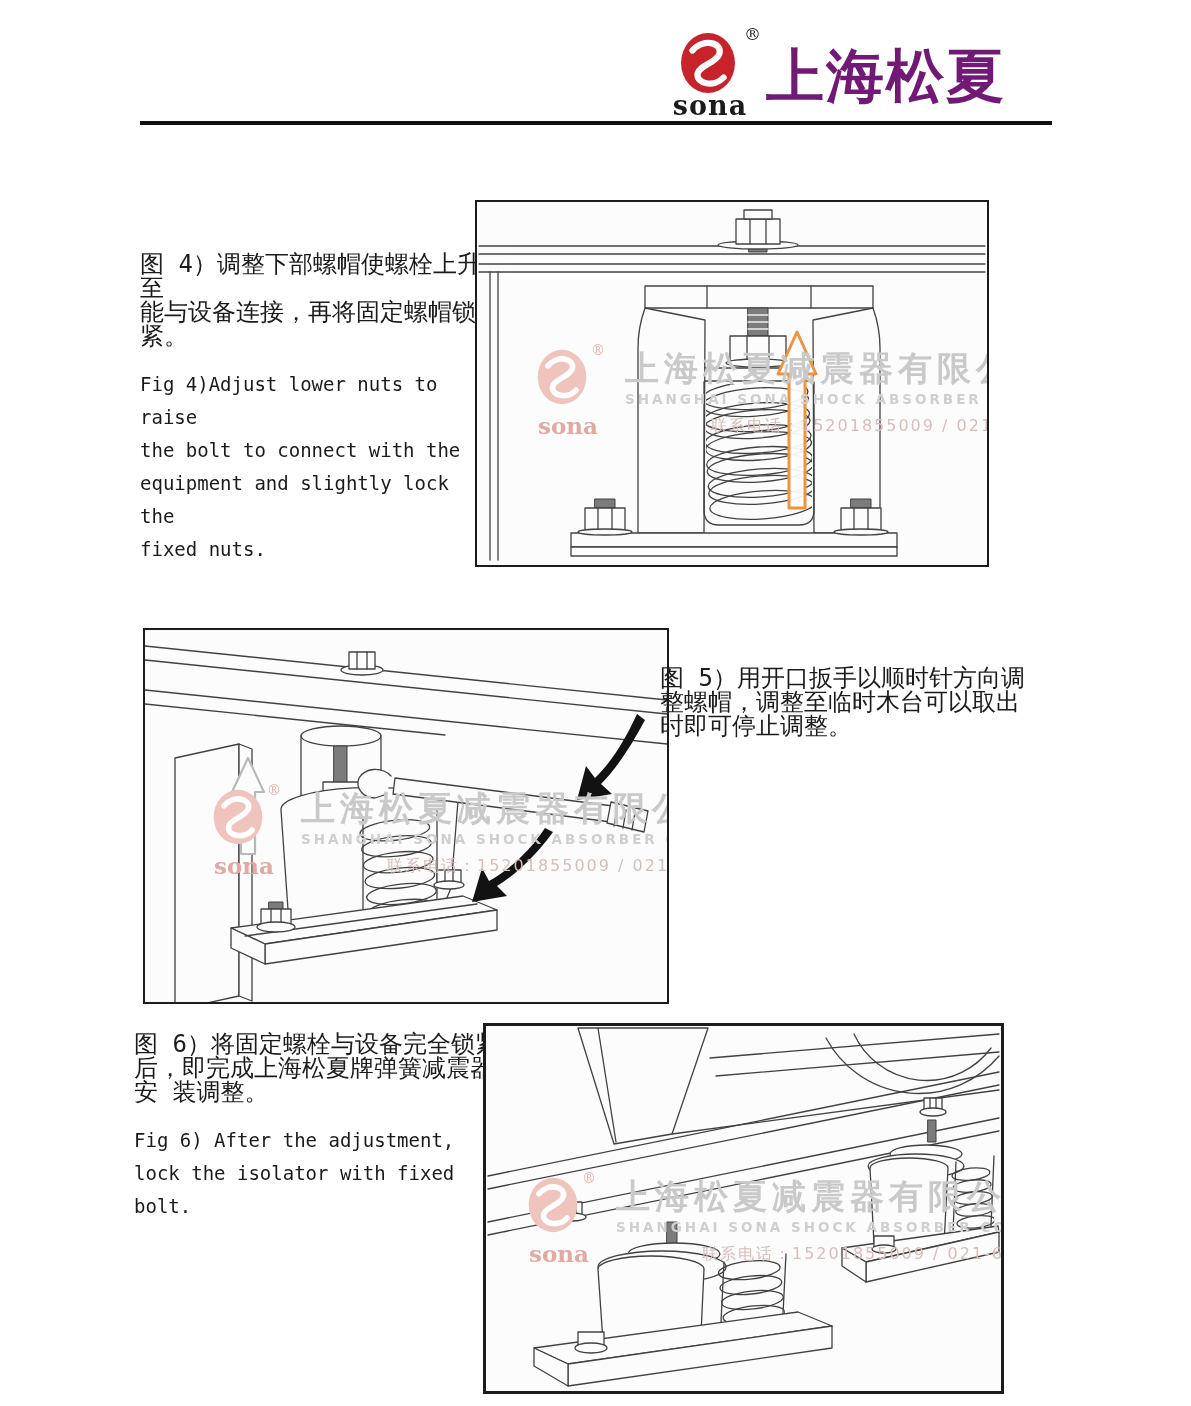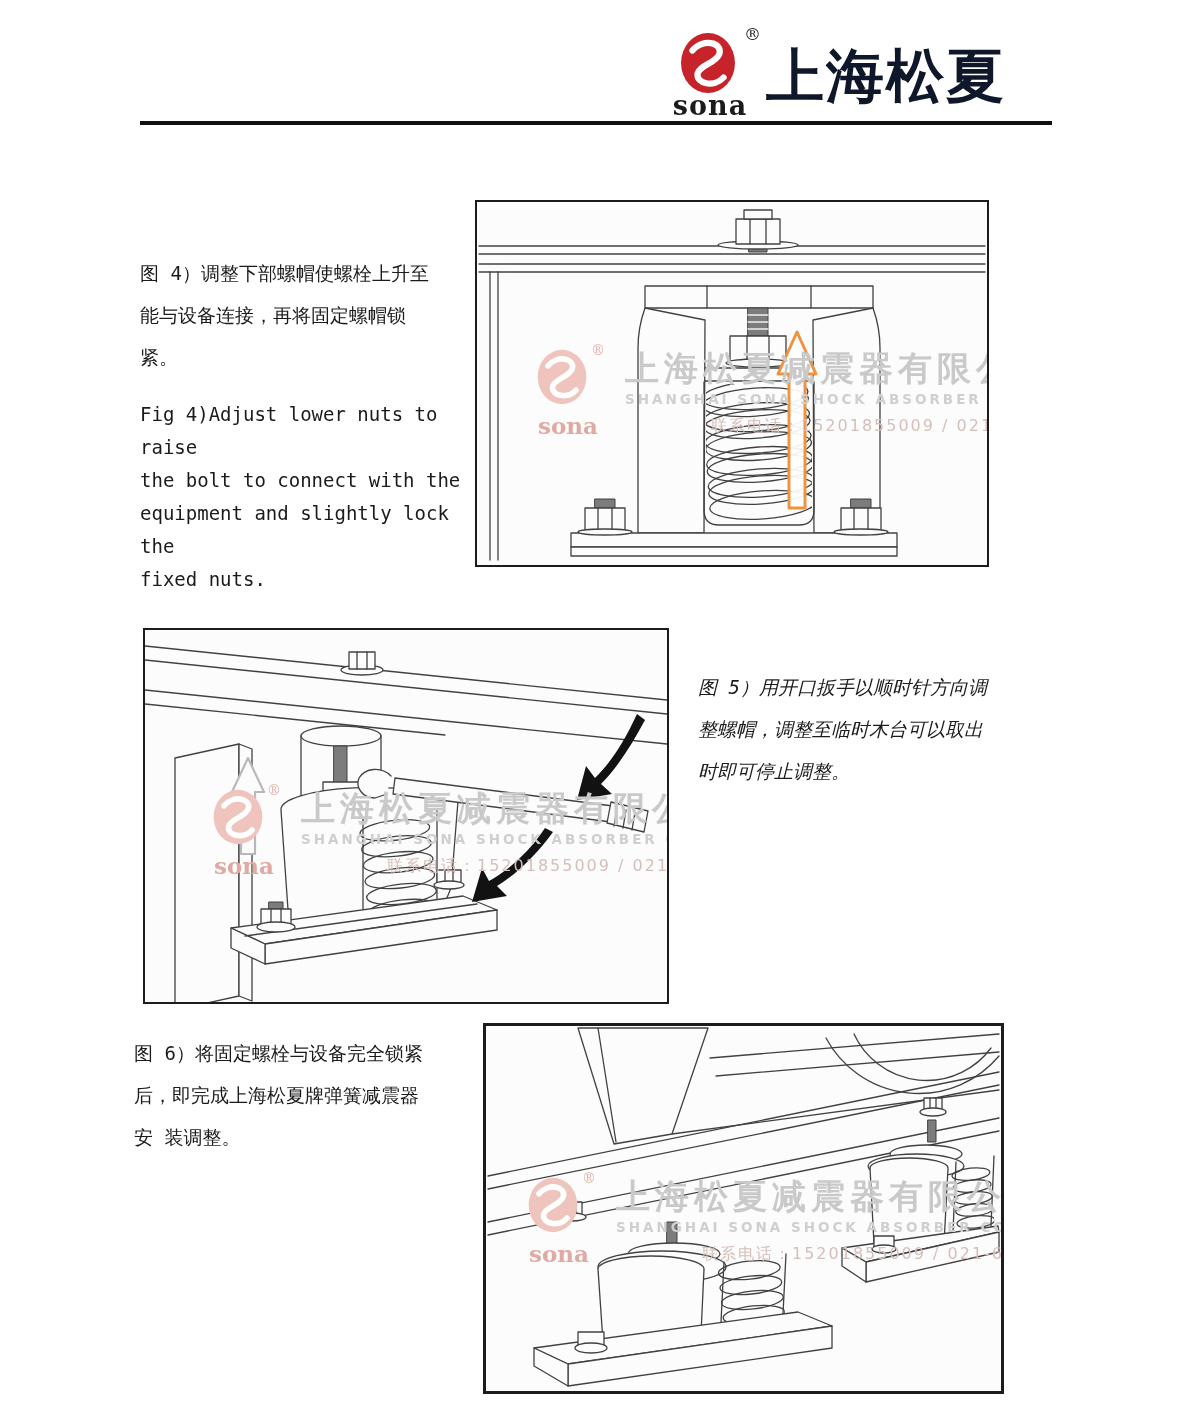--- a/index.html
+++ b/index.html
@@ -4,29 +4,29 @@
 <style>
   html,body{margin:0;padding:0;background:#fff;}
   .page{position:relative;width:1191px;height:1406px;background:#ffffff;overflow:hidden;
         font-family:"DejaVu Sans Mono","Liberation Mono",monospace;color:#1b1b1b;}
   
   .hdr-logo-mark{position:absolute;left:680px;top:30px;width:56px;height:66px;}
   .hdr-reg{position:absolute;left:744px;top:24px;font-size:17px;font-family:"DejaVu Serif","Liberation Serif",serif;}
   .hdr-sona{position:absolute;left:668px;top:90px;width:84px;text-align:center;
             font-family:"DejaVu Serif","Liberation Serif",serif;font-weight:bold;font-size:27px;letter-spacing:1px;}
   .hdr-brand{position:absolute;left:766px;top:38px;font-family:"DejaVu Sans","Liberation Sans",sans-serif;
-             font-weight:bold;font-size:58px;letter-spacing:2px;color:#0f172a;}
+             font-weight:bold;font-size:58px;letter-spacing:2px;color:#701a75;}
   .hdr-rule{position:absolute;left:140px;top:121px;width:912px;height:4px;background:#101010;}
   
   .cap{position:absolute;}
   .cap p{margin:0;white-space:pre-wrap;}
-  .cap .zh{font-size:19px;line-height:42px;margin-bottom:20px;}
+  .cap .zh{font-size:24px;line-height:24px;margin-bottom:20px;}
   .cap .en{font-size:19px;line-height:33px;}
   #cap4{left:140px;top:252px;width:350px;}
-  #cap5{left:698px;top:666px;width:400px;font-style:italic;}
+  #cap5{left:660px;top:666px;width:400px;}
   #cap6{left:134px;top:1032px;width:370px;}
   
   .fig{position:absolute;background:#fcfcfc;border:2px solid #1c1c1c;overflow:hidden;}
   #fig4{left:475px;top:200px;width:510px;height:363px;}
   #fig5{left:143px;top:628px;width:522px;height:372px;}
   #fig6{left:483px;top:1023px;width:515px;height:365px;border-width:3px;}
   .fig > svg{position:absolute;left:0;top:0;width:100%;height:100%;}
   .ln{stroke:#414141;stroke-width:1.3;fill:none;stroke-linejoin:round;stroke-linecap:round;}
   .f{fill:#fcfcfc;}
   .dk{fill:#7c7c7c;stroke:#414141;stroke-width:1;}
@@ -267,20 +267,23 @@
   <div class="cap" id="cap5">
     <p class="zh">图 5）用开口扳手以顺时针方向调
 整螺帽，调整至临时木台可以取出
 时即可停止调整。</p>
   </div>
 
   <div class="cap" id="cap6">
     <p class="zh">图 6）将固定螺栓与设备完全锁紧
 后，即完成上海松夏牌弹簧减震器
 安 装调整。</p>
+    <p class="en">Fig 6) After the adjustment,
+lock the isolator with fixed
+bolt.</p>
   </div>
 
   <div class="fig" id="fig6">
     <svg viewBox="0 0 515 365">
       <g class="ln">
 
         <polygon class="f" points="92,2 222,2 186,108 128,118"></polygon>
         <line x1="112" y1="2" x2="130" y2="116"></line>
 
         <path d="M340,12 A105,105 0 0 0 513,30"></path>

